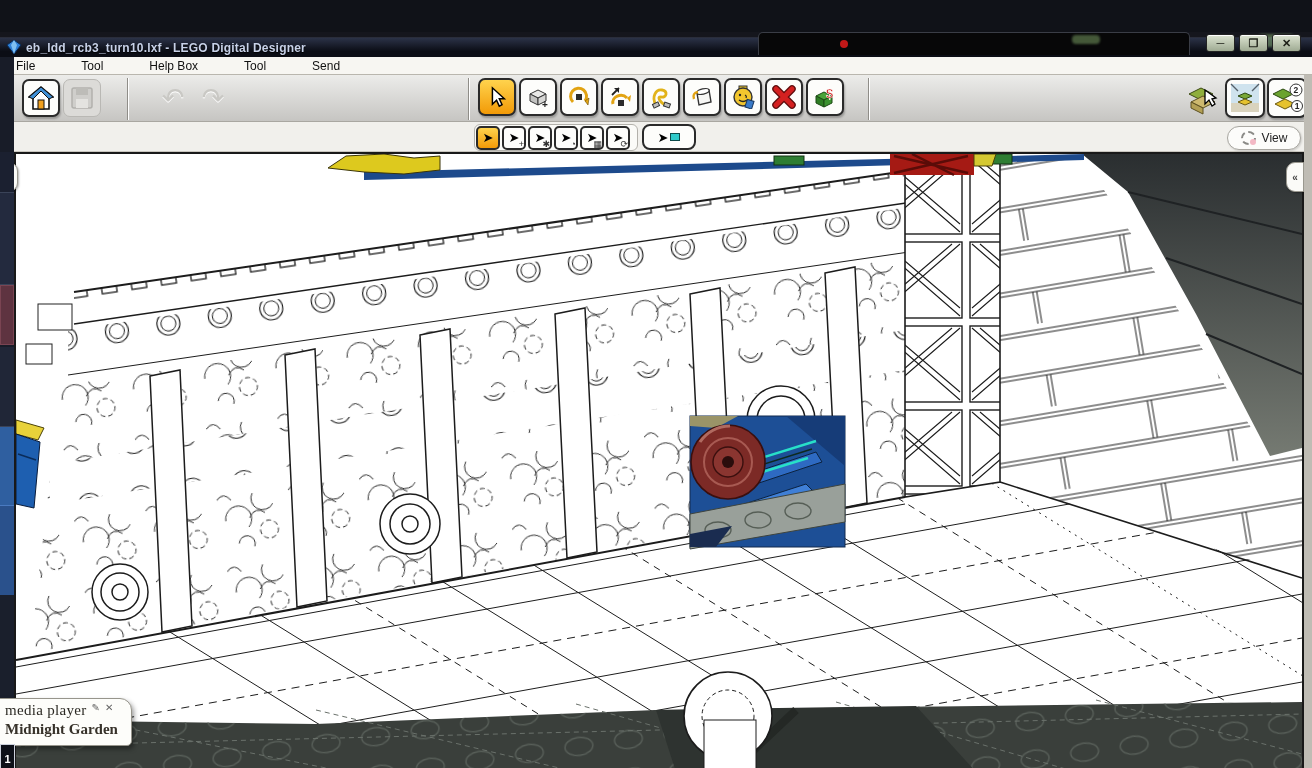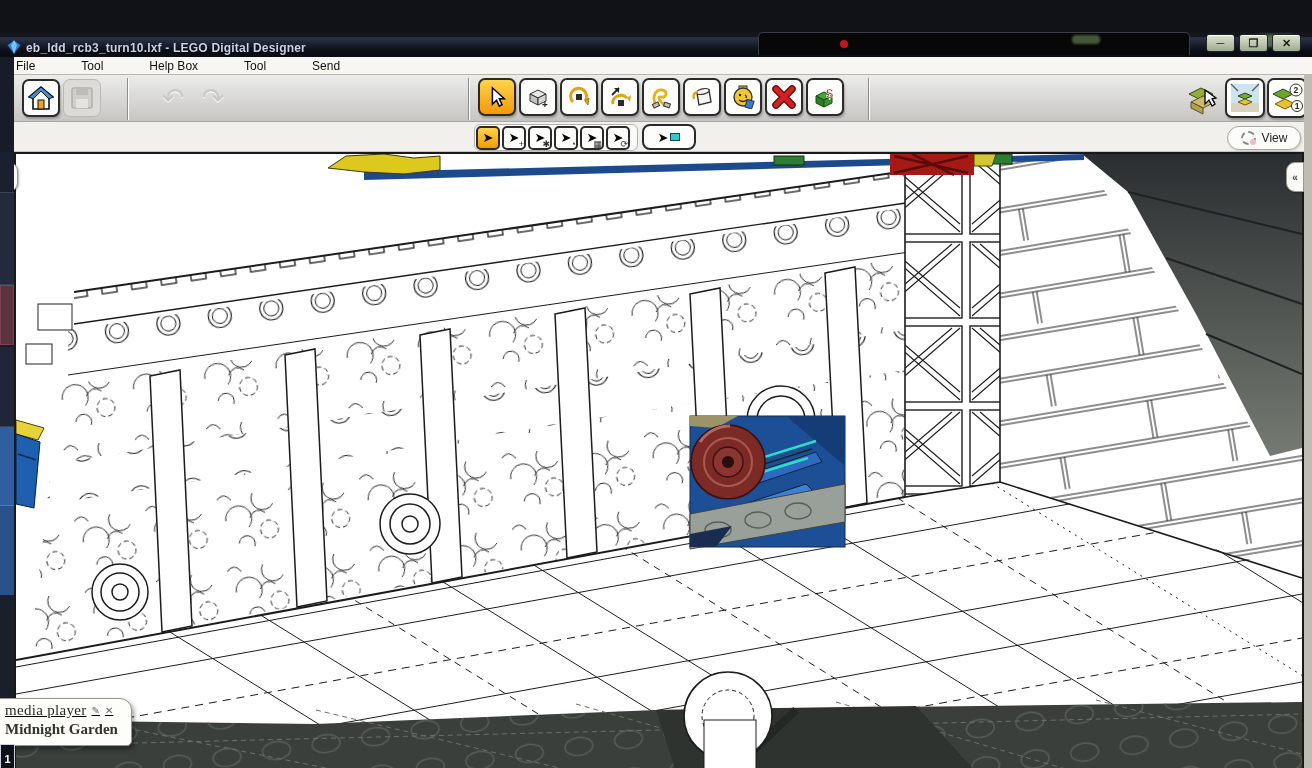--- a/index.html
+++ b/index.html
@@ -478,21 +478,21 @@
     <div class="lseg" style="top:95px;height:40px;background:#1b2030"></div>
     <div class="lseg" style="top:135px;height:93px;background:#232a3e;border-top:1px solid #3a4358;border-bottom:1px solid #3a4358"></div>
     <div class="lseg" style="top:228px;height:60px;background:#5e3340;border:1px solid #7a4452"></div>
     <div class="lseg" style="top:290px;height:80px;background:#202637;border-bottom:1px solid #3a4358"></div>
     <div class="lseg" style="top:370px;height:78px;background:#2f5fa0"></div>
     <div class="lseg" style="top:448px;height:90px;background:#2a518c;border-top:1px solid #4a7ac0"></div>
     <div class="lseg" style="top:538px;height:205px;background:#1a1f2c"></div>
   </div>
 
   <div id="mediaplayer" class="abs">
-    <div style="display:flex;align-items:center;text-decoration:underline;">
+    <div style="display:flex;align-items:flex-start;">
       <span class="mp-title">media player</span>
       <span class="mp-ico">✎</span>
       <span class="mp-ico">✕</span>
     </div>
     <div class="mp-track">Midnight Garden</div>
   </div>
 
   <div id="taskitem1" class="abs">
     <span>1</span>
   </div>

